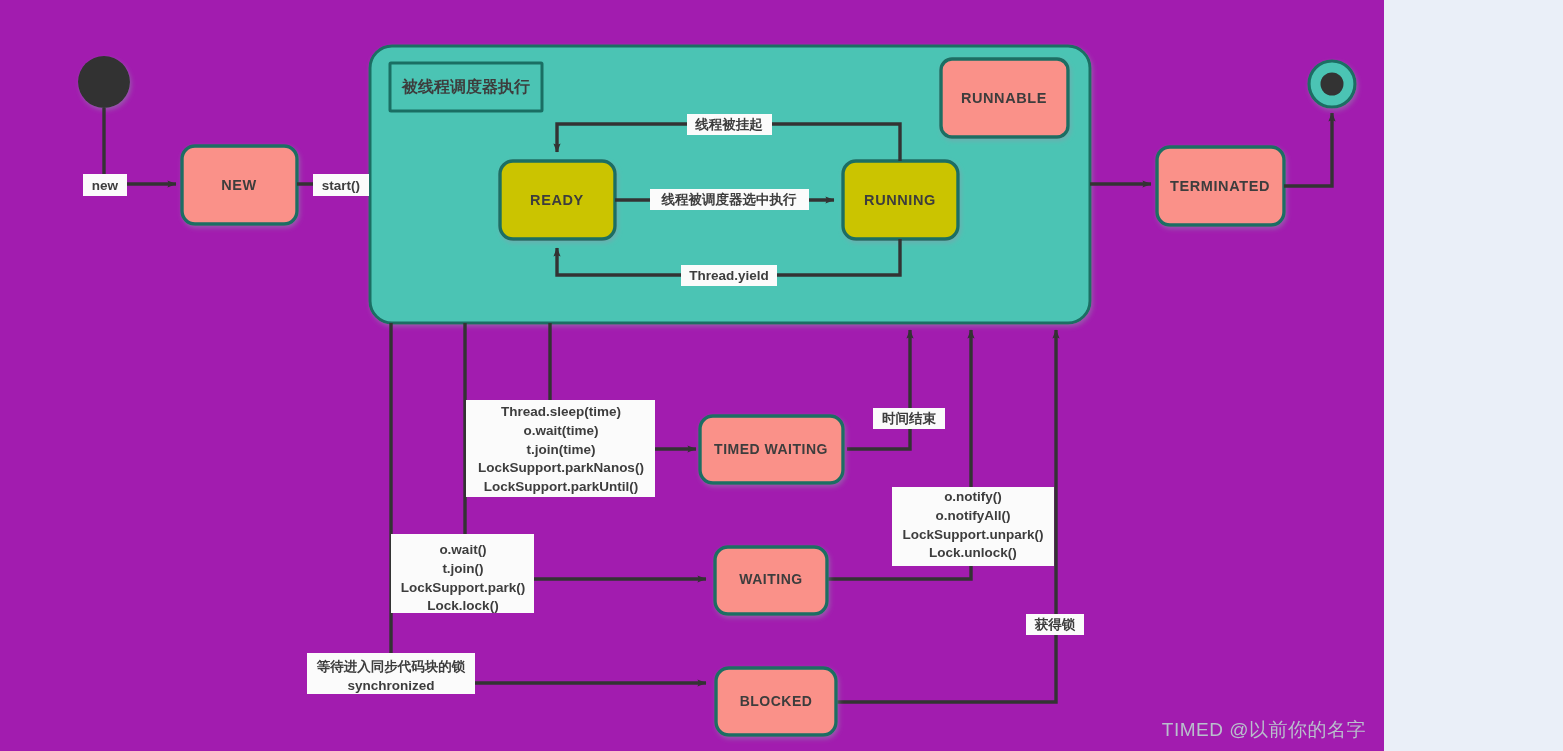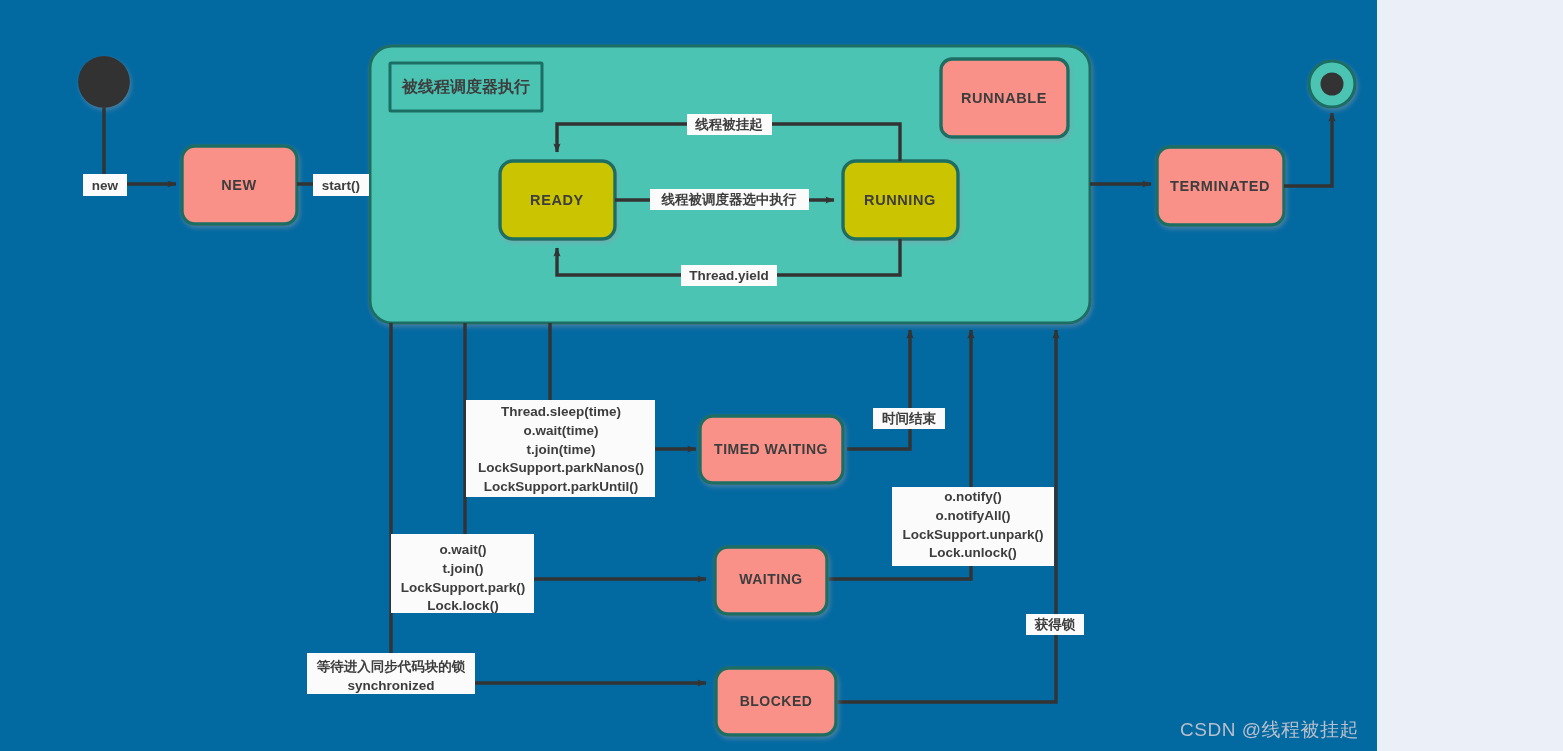--- a/index.html
+++ b/index.html
@@ -1,17 +1,17 @@
 <!DOCTYPE html>
 <html><head>
 <meta charset="utf-8">
 <style>
   html,body{margin:0;padding:0;background:#eaeff8;}
   body{font-family:"Liberation Sans","DejaVu Sans",sans-serif;}
-  #stage{position:relative;width:1377px;height:751px;background:#0369a1;overflow:hidden;}
+  #stage{position:relative;width:1377px;height:751px;background:#a21caf;overflow:hidden;padding-left:7px;}
   svg#diagram{position:absolute;left:0;top:0;width:1563px;height:751px;}
   .st-label{
     font-family:"Liberation Sans","DejaVu Sans",sans-serif;
     font-weight:bold;fill:#3d3d3d;text-anchor:middle;dominant-baseline:middle;
   }
   .edge-text{
     font-family:"Liberation Sans","DejaVu Sans",sans-serif;
     font-weight:bold;fill:#3d3d3d;text-anchor:middle;dominant-baseline:middle;
   }
   .watermark{
@@ -177,14 +177,14 @@
       <text class="edge-text" x="391" y="686" font-size="13.5">synchronized</text>
     </g>
 
     <g>
       <rect x="1026" y="614" width="58" height="21" fill="#fbfbfb"></rect>
       <text class="edge-text" x="1055" y="625" font-size="13.5">获得锁</text>
     </g>
 
   </svg>
 
-  <div class="watermark">CSDN @线程被挂起</div>
+  <div class="watermark">TIMED @以前你的名字</div>
 </div>
 
 </body></html>

